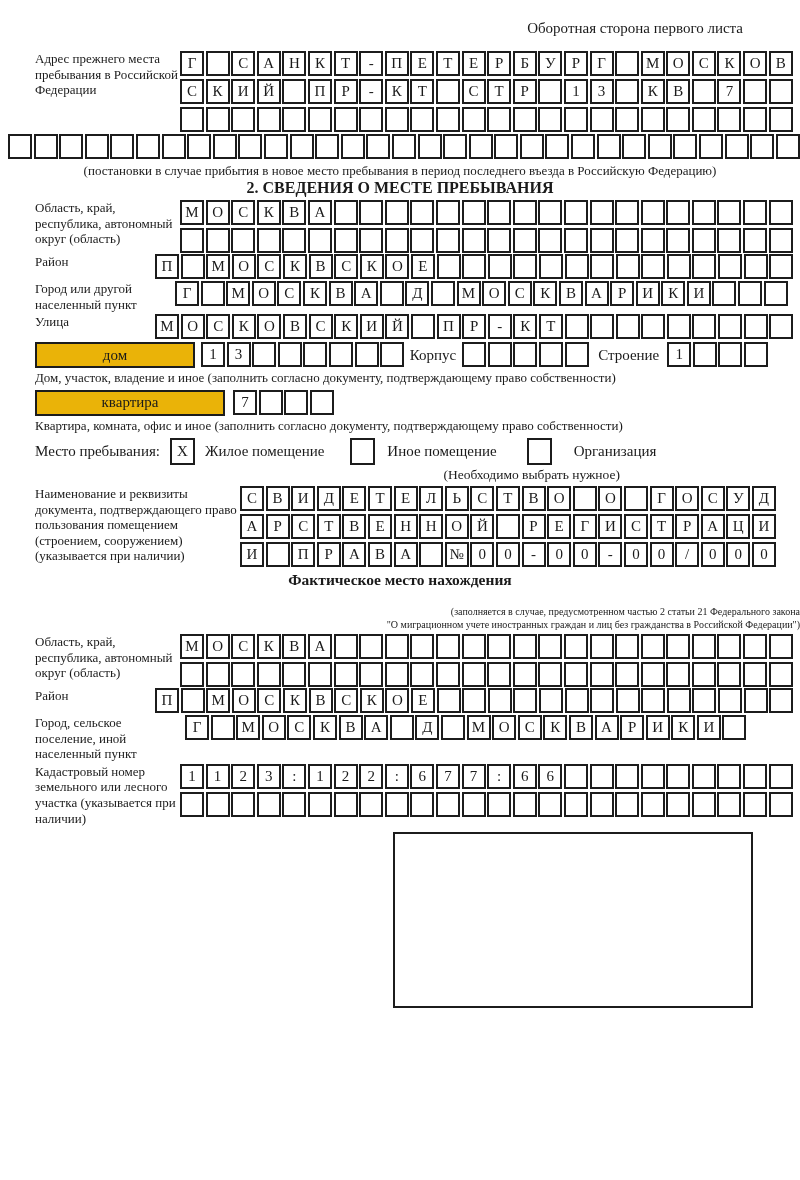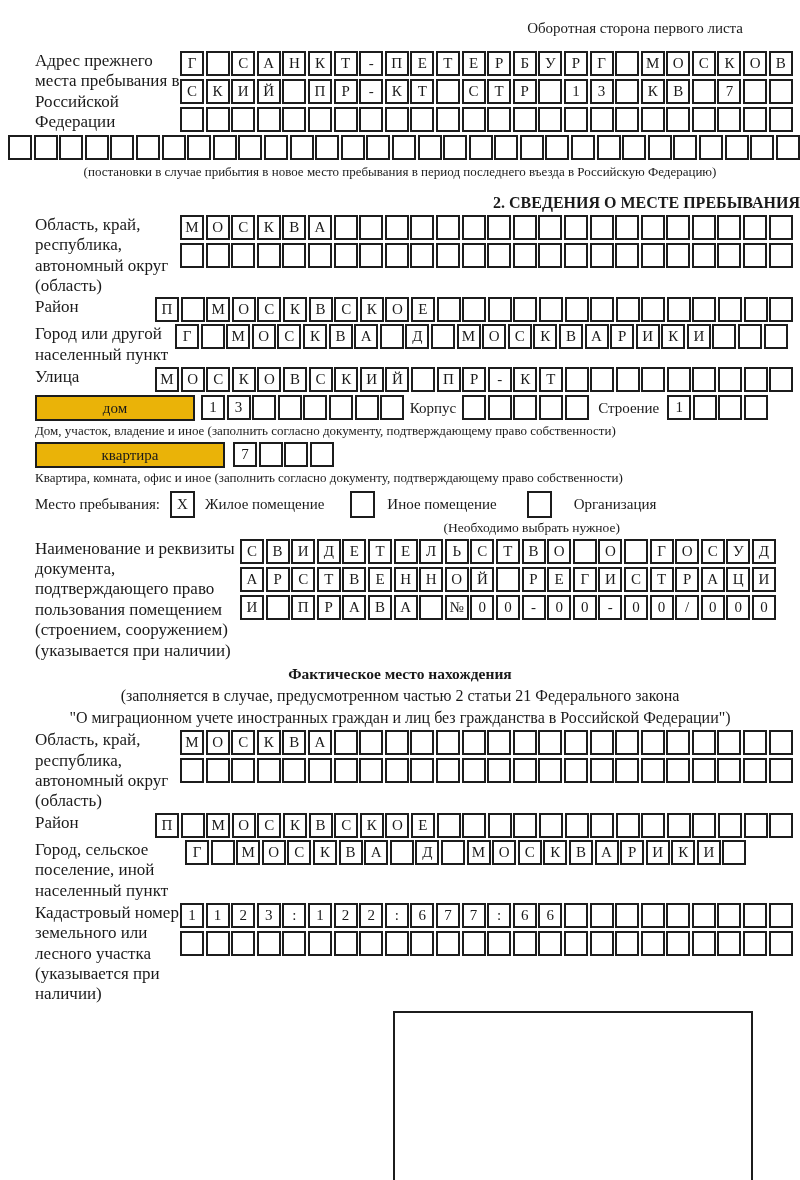--- a/index.html
+++ b/index.html
@@ -5,38 +5,38 @@
   * { margin:0; padding:0; box-sizing:border-box; }
   html,body { background:#ffffff; }
   .page {
     position:relative; width:800px; height:1180px; overflow:hidden;
     background:#ffffff; color:#1a1a1a;
     font-family:"Liberation Serif", "DejaVu Serif", serif;
     padding-top:20px;
   }
   .pagenote { text-align:right; font-size:15px; margin-right:57px; }
   .row { display:flex; align-items:flex-start; margin-left:35px; }
-  .flabel { font-size:17px; line-height:1.2; flex:none; }
+  .flabel { font-size:13px; line-height:1.2; flex:none; }
   .w120 { width:120px; } .w140 { width:140px; } .w145 { width:145px; }
   .w150 { width:150px; } .w205 { width:205px; }
   .boxcol { display:flex; flex-direction:column; }
   .boxcol .boxrow + .boxrow { margin-top:3px; }
   .boxrow { display:flex; flex:none; }
   .cell {
     width:24px; height:25px; border:2px solid #1c1c1c; margin-right:1.6px;
     display:flex; align-items:center; justify-content:center;
     font-size:15px; flex:none; background:#fff;
   }
   .fullrow { margin-left:8px; margin-top:2px; }
   .cap { font-size:13px; line-height:1.25; }
   .capc { text-align:center; }
   .capl { margin-left:35px; margin-top:2px; }
-  .sectitle { text-align:right; font-weight:bold; font-size:16px; margin-top:14px; }
+  .sectitle { text-align:center; font-weight:bold; font-size:16px; margin-top:0; }
   .subtitle { text-align:center; font-weight:bold; font-size:15.5px; margin-top:4px; }
-  .subnote { text-align:center; font-size:16px; line-height:1.35; margin-top:2px; }
+  .subnote { text-align:right; font-size:10px; line-height:1.35; margin-top:16px; }
   .mt1{margin-top:1px}.mt2{margin-top:2px}.mt3{margin-top:3px}.mt4{margin-top:4px}.mt14{margin-top:14px}
   .field-rect {
     border:2px solid #1c1c1c; height:26px; display:flex; align-items:center;
     justify-content:center; font-size:15px; flex:none; background:#eab308;
   }
   .rect-dom { width:160px; margin-right:6px; }
   .rect-kv { width:190px; margin-right:8px; }
   .inl { font-size:15px; align-self:center; flex:none; }
   .stayrow { display:flex; align-items:center; margin-left:35px; font-size:15px; }
   .cb {

